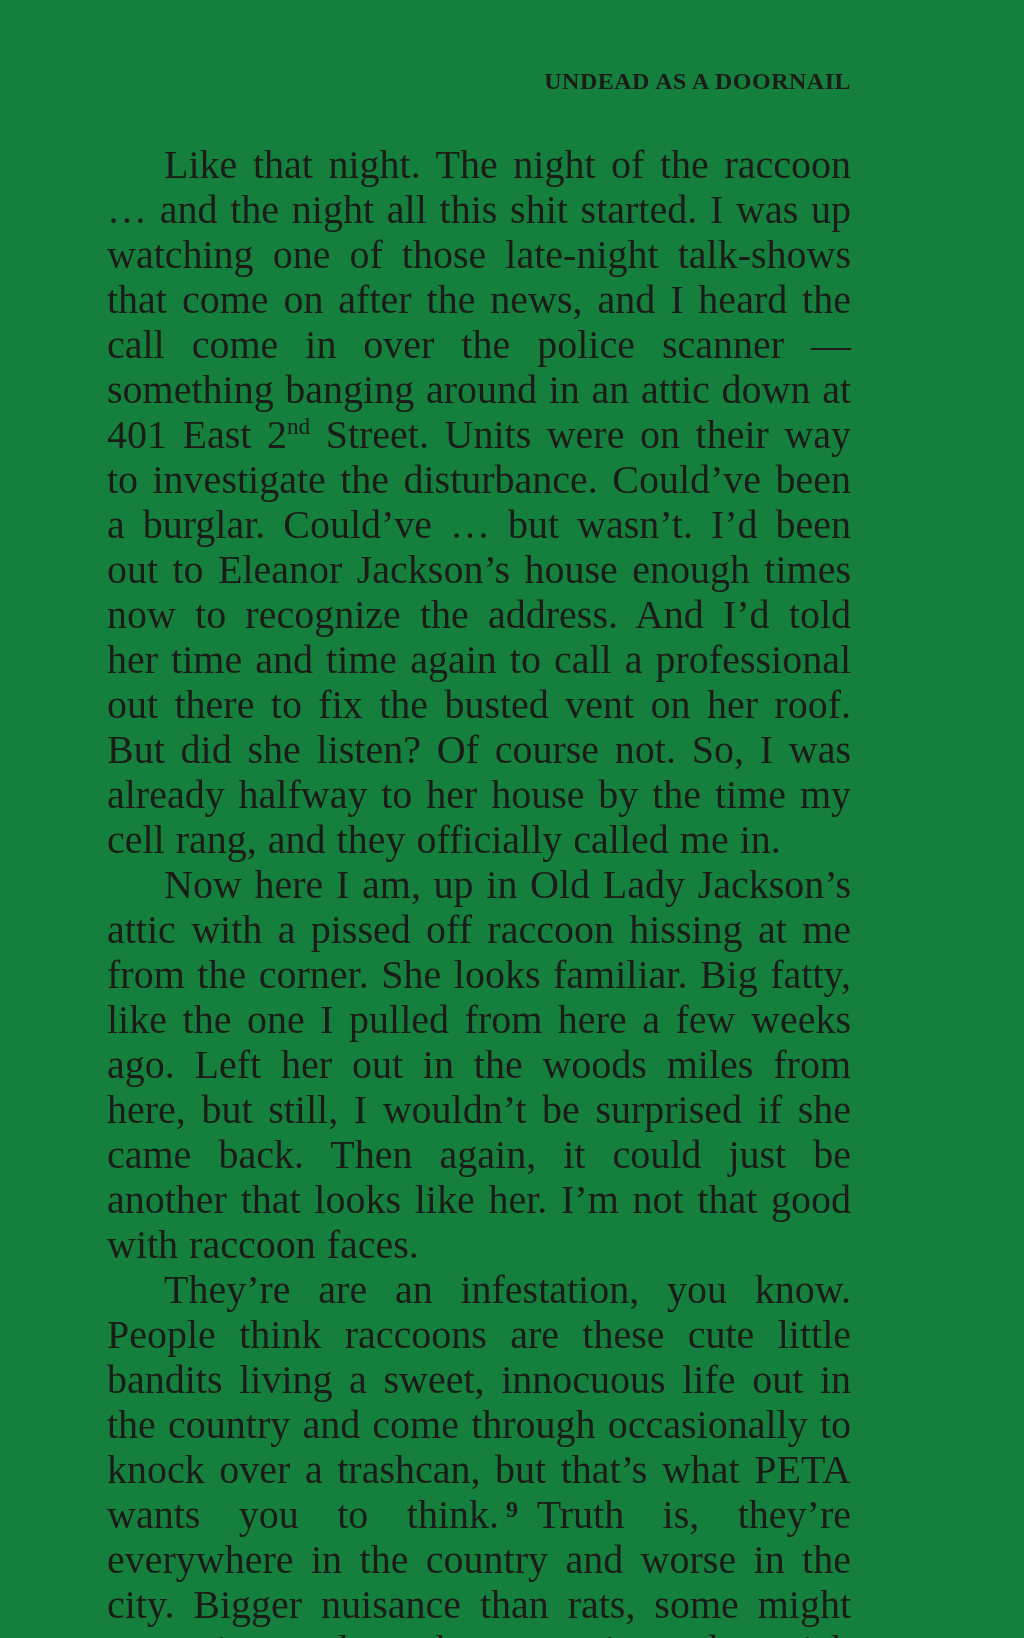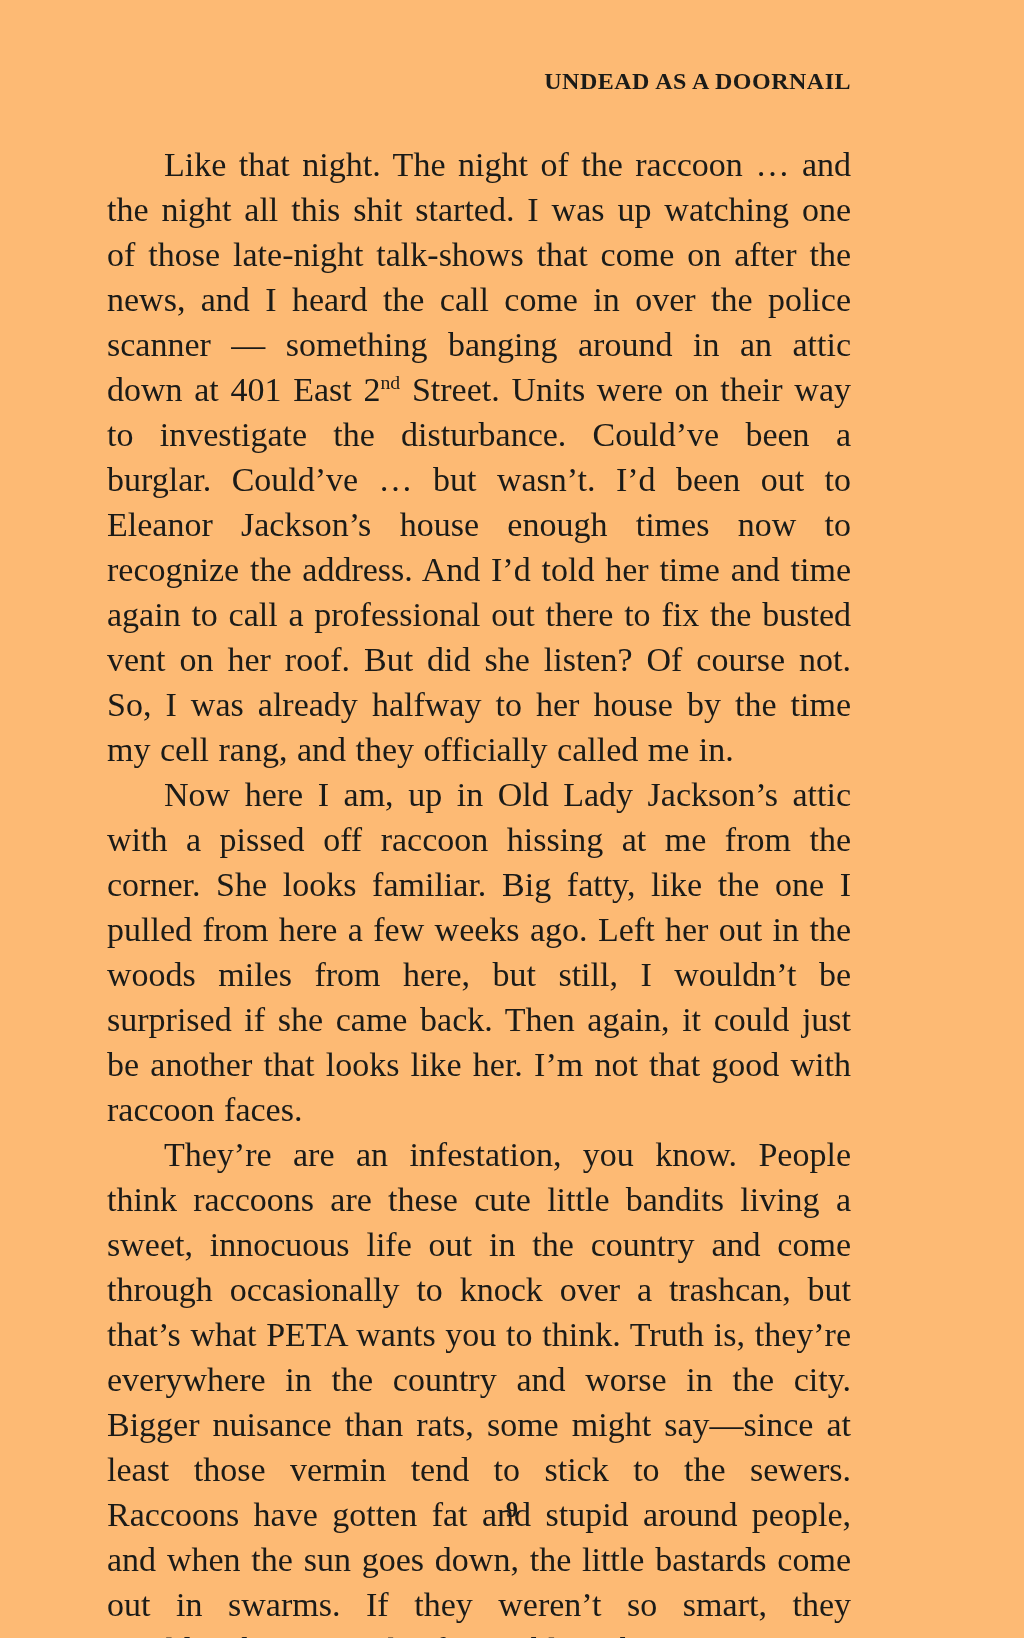--- a/index.html
+++ b/index.html
@@ -4,42 +4,42 @@
 <style>
   html, body {
     margin: 0;
     padding: 0;
     background: #f8f1de;
   }
   .page {
     position: relative;
     width: 1024px;
     height: 1638px;
-    background: #fdba74;
+    background: #15803d;
     font-family: "Liberation Serif", "DejaVu Serif", serif;
     color: #1b1b18;
     overflow: hidden;
   }
   .content {
     position: absolute;
     left: 107px;
     top: 68px;
     width: 744px;
   }
   .running-header {
     font-size: 24px;
     font-weight: bold;
     letter-spacing: 0.5px;
     text-align: right;
     line-height: 26px;
     margin: 0 0 48px 0;
   }
   .body-text p {
     margin: 0;
-    font-size: 34px;
+    font-size: 40px;
     line-height: 45px;
     text-align: justify;
     text-indent: 57px;
     word-spacing: 1px;
   }
   .body-text sup {
     font-size: 0.58em;
     vertical-align: super;
     line-height: 0;
   }

